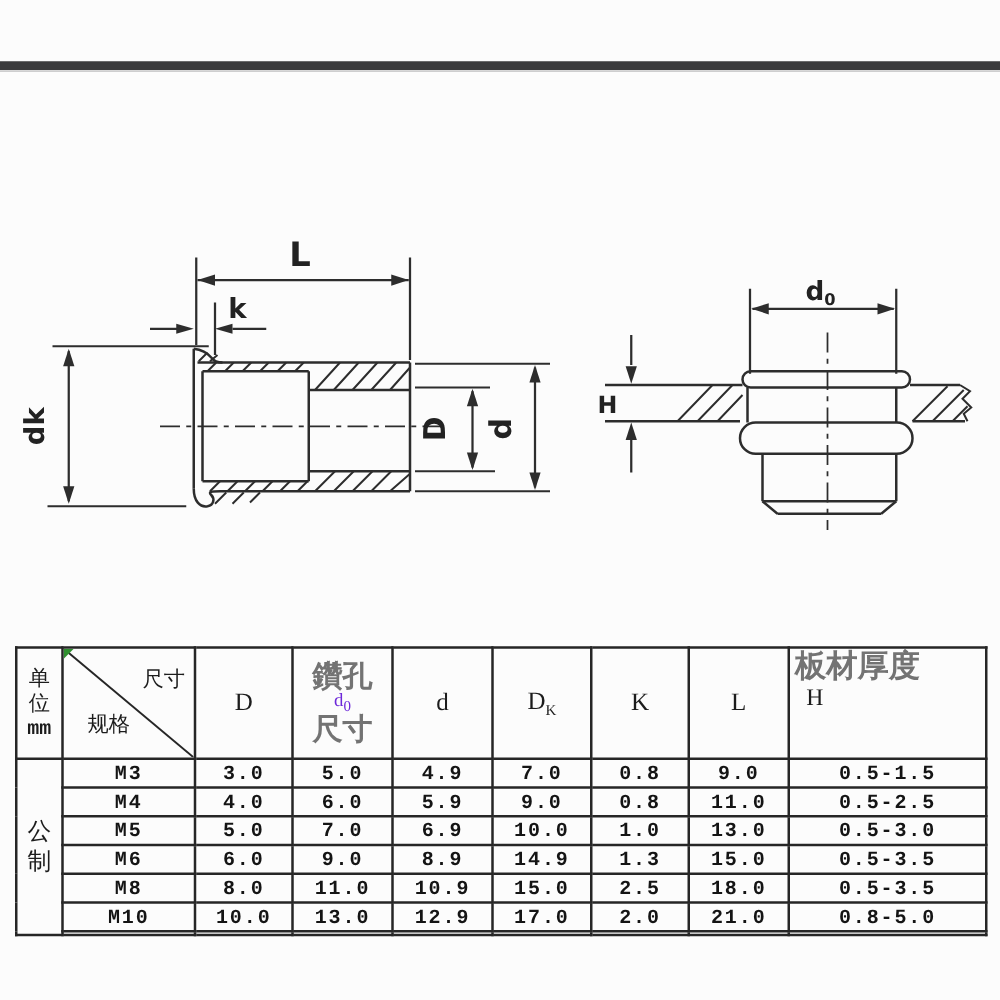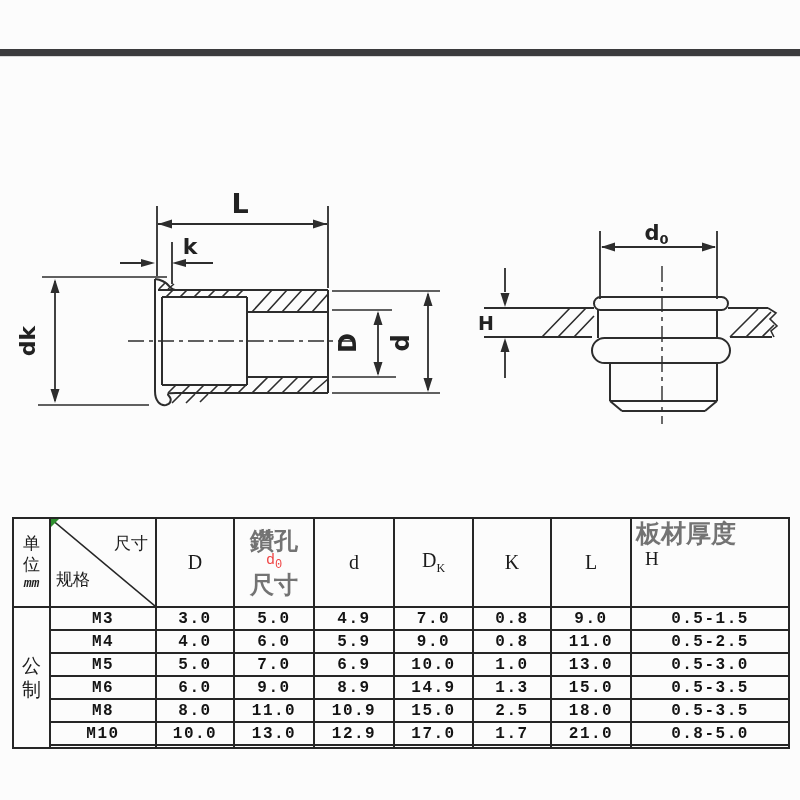--- a/index.html
+++ b/index.html
@@ -23,30 +23,30 @@
   table{border-collapse:collapse;table-layout:fixed;}
   td,th{border:2px solid #262626;padding:0;text-align:center;vertical-align:middle;
         font-weight:normal;overflow:hidden;}
   tr.hdr{height:89px;}
   tr.datarow{height:23px;}
   tr.sliver{height:3px;}
   .serif{font-family:"Liberation Serif",serif;font-size:20px;color:#1c1c1c;}
   .mono{font-family:"Liberation Mono",monospace;font-size:16px;font-weight:bold;color:#141414;letter-spacing:1.5px;}
   .cjk{font-family:"Liberation Sans",sans-serif;color:#1c1c1c;}
   .stackchars{width:22px;margin:0 auto;word-break:break-all;line-height:1.18;font-size:17px;}
-  .unit-en{font-family:"Liberation Mono",monospace;font-size:13px;font-weight:bold;display:block;margin-top:1px;font-style:italic;}
+  .unit-en{font-family:"Liberation Mono",monospace;font-size:16px;font-weight:bold;display:block;margin-top:1px;}
   th.diag{position:relative;}
   th.diag svg{position:absolute;left:0;top:0;width:100%;height:100%;}
   .diag-top{position:absolute;right:7px;top:13px;font-size:17px;}
-  .diag-bottom{position:absolute;left:5px;bottom:15px;font-size:17px;}
+  .diag-bottom{position:absolute;left:19px;bottom:15px;font-size:17px;}
   .corner{position:absolute;left:0;top:0;width:0;height:0;border-top:8px solid #2f8f2f;border-right:8px solid transparent;}
   .red{color:#737373;font-weight:bold;}
   .drillcell div{line-height:1.05;}
   .drill-cn{font-size:24px;}
-  .drill-sub{font-size:15px;font-family:Liberation Mono, monospace;color:#ef4444;font-weight:normal;}
+  .drill-sub{font-size:15px;font-family:Liberation Serif, serif;color:#6d28d9;font-weight:normal;}
   th.thick{vertical-align:top;text-align:left;padding:1px 4px;}
   .thick-red{font-size:25px;line-height:1.1;}
   .thick-h{font-family:"Liberation Serif",serif;font-size:19px;margin-left:9px;color:#1c1c1c;}
   td.group{vertical-align:middle;}
   td.group .stackchars{font-size:19px;line-height:1.25;}
   sub.small{font-size:12px;}
 </style>
 </head>
 <body>
 
@@ -260,21 +260,21 @@
         <td class="mono">2.5</td>
         <td class="mono">18.0</td>
         <td class="mono">0.5-3.5</td>
       </tr>
       <tr class="datarow">
         <td class="mono">M10</td>
         <td class="mono">10.0</td>
         <td class="mono">13.0</td>
         <td class="mono">12.9</td>
         <td class="mono">17.0</td>
-        <td class="mono">1.7</td>
+        <td class="mono">2.0</td>
         <td class="mono">21.0</td>
         <td class="mono">0.8-5.0</td>
       </tr>
       <tr class="sliver">
         <td></td>
             <td></td>
         <td></td>
             <td></td>
         <td></td>
             <td></td>

